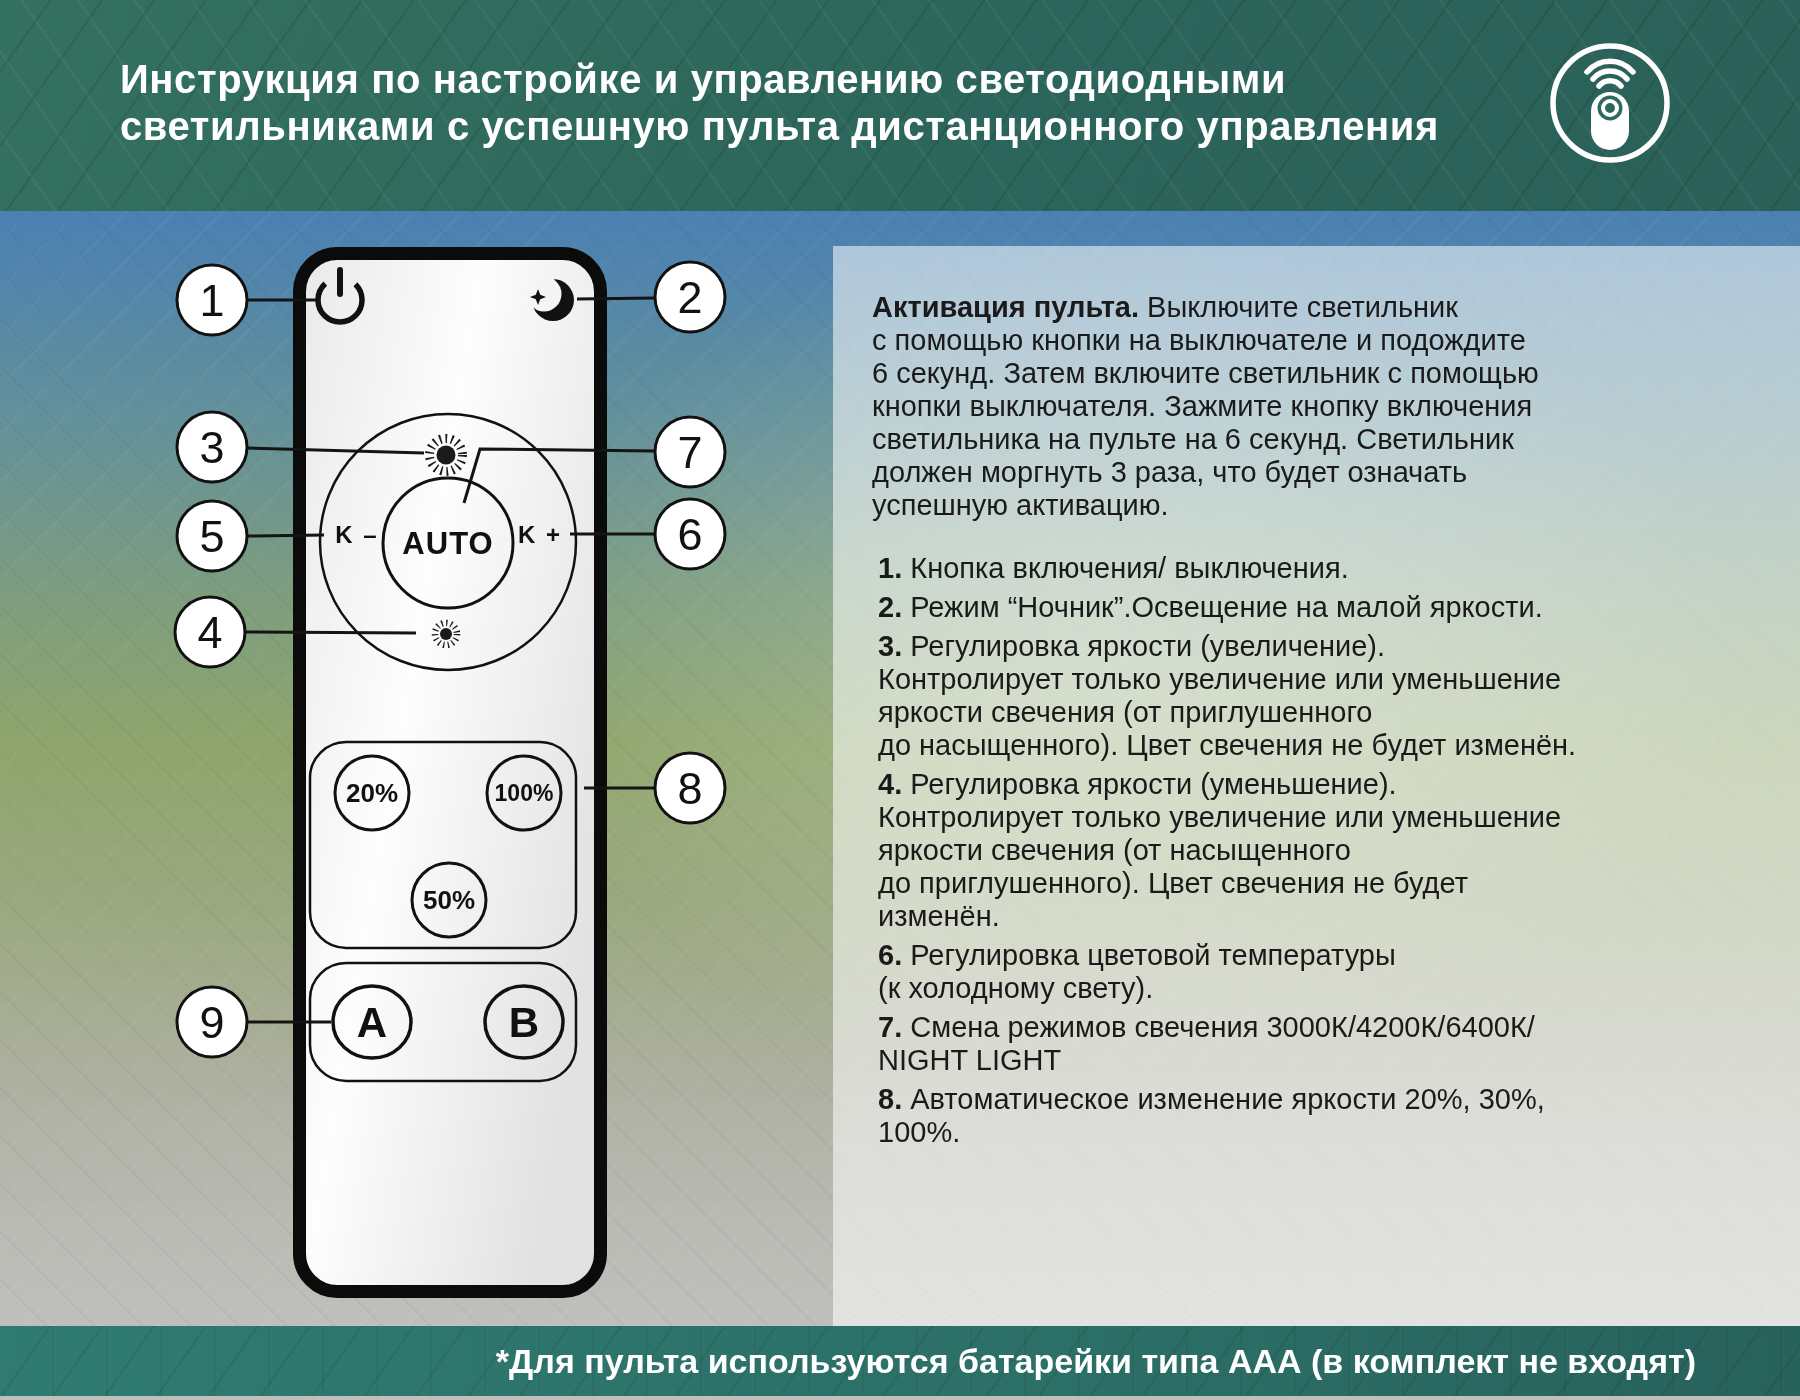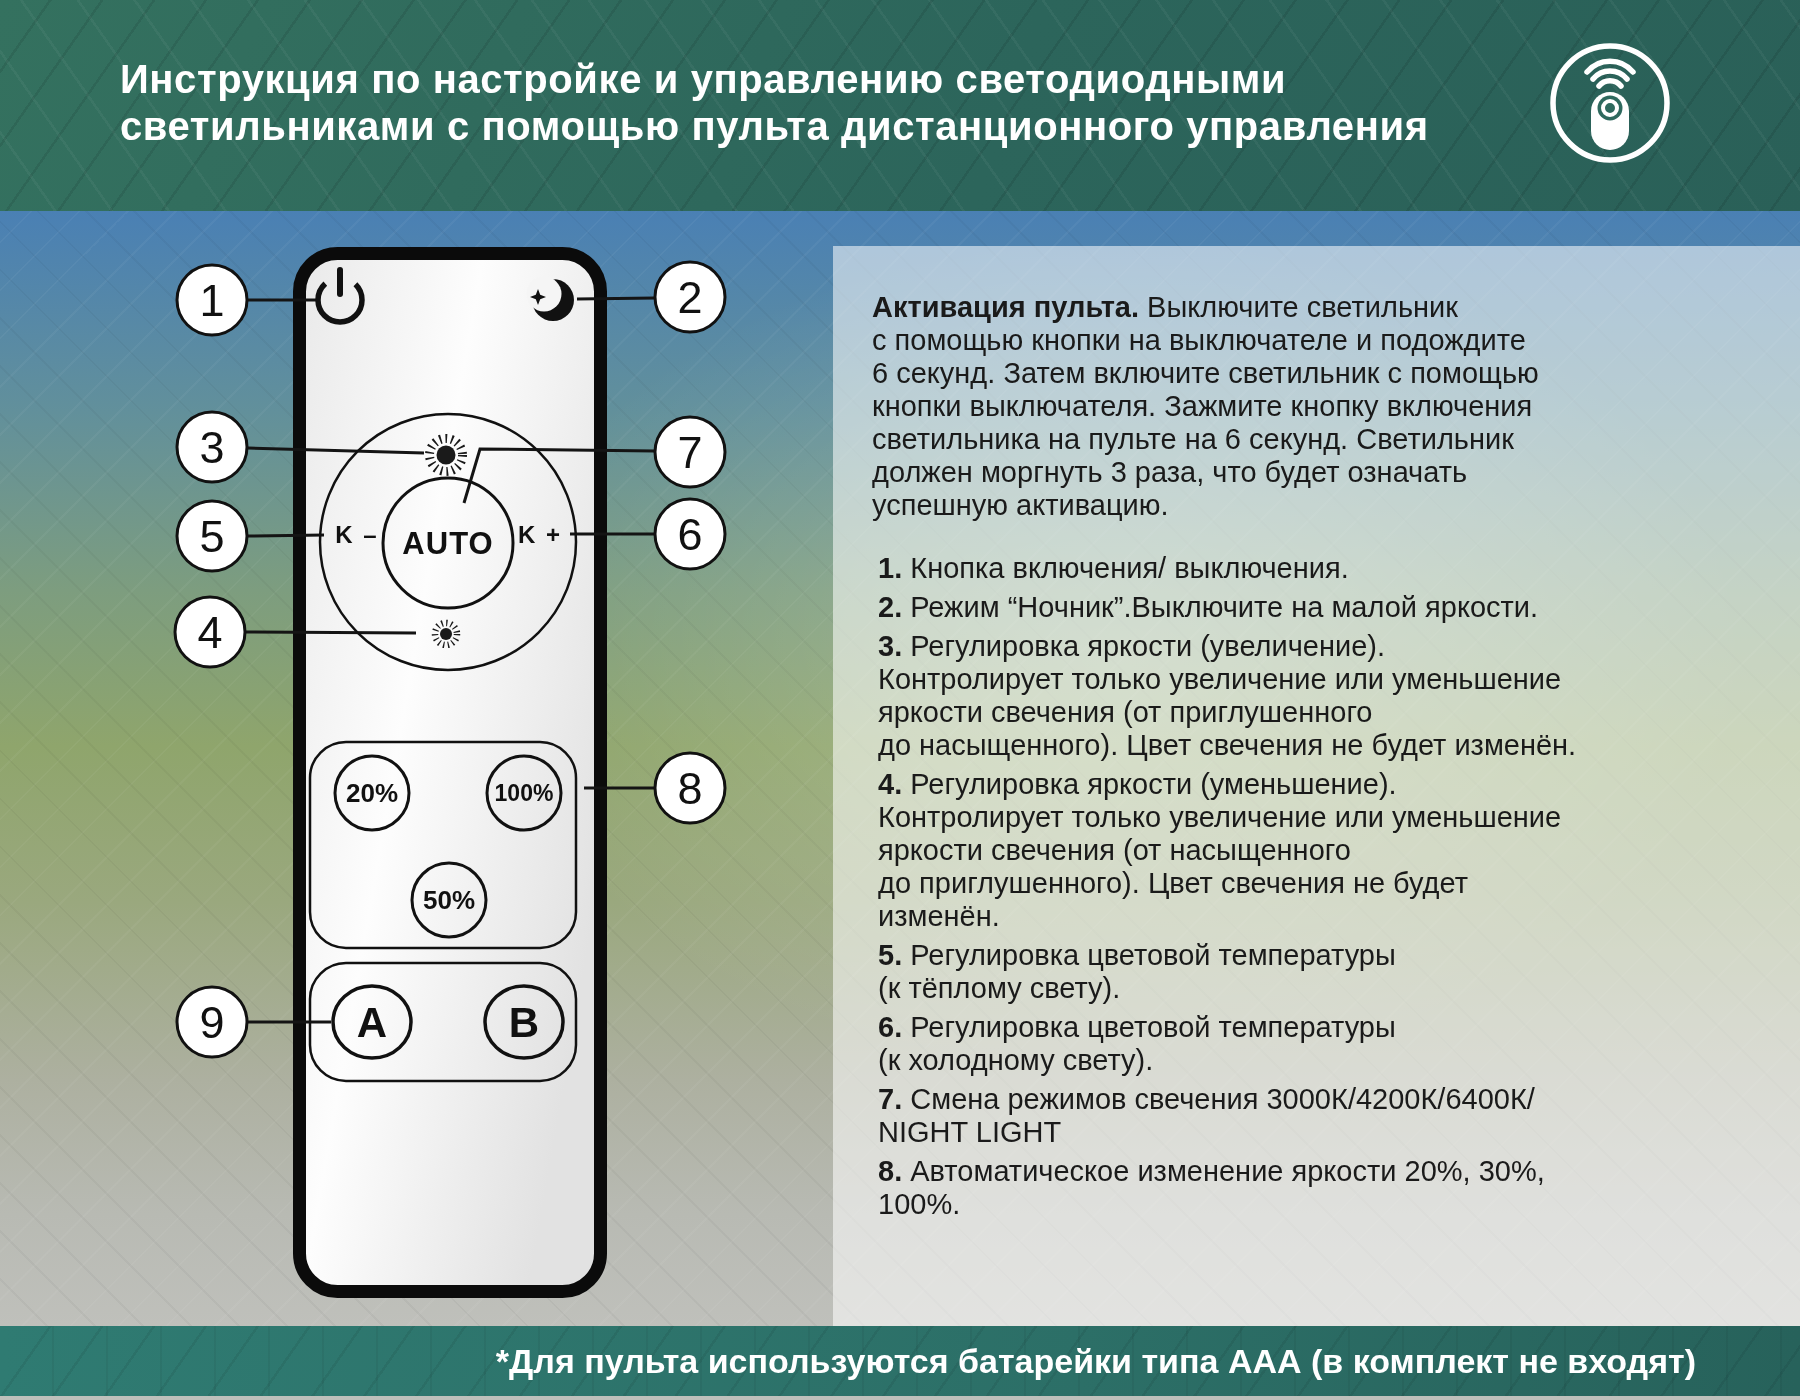--- a/index.html
+++ b/index.html
@@ -73,21 +73,21 @@
   .t-callout{font-size:45px;font-weight:500;text-anchor:middle;fill:#111;}
 </style>
 </head>
 <body>
 
 <div class="page">
 
   <header class="header">
     <div class="title">
       <div>Инструкция по настройке и управлению светодиодными</div>
-      <div>светильниками с помощью пульта дистанционного управления</div>
+      <div>светильниками с успешную пульта дистанционного управления</div>
     </div>
     <svg class="header-icon" width="124" height="124" viewBox="0 0 124 124">
       <circle cx="62" cy="62" r="57" fill="none" stroke="#ffffff" stroke-width="5.5"></circle>
       <g fill="none" stroke="#ffffff" stroke-width="5.5" stroke-linecap="round">
         <path d="M51,45 A14,14 0 0 1 73,45"></path>
         <path d="M45,38 A22,22 0 0 1 79,38"></path>
         <path d="M39,31 A30,30 0 0 1 85,31"></path>
       </g>
       <g>
         <rect x="43" y="51" width="38" height="58" rx="19" fill="#ffffff"></rect>
@@ -214,32 +214,30 @@
     <section class="panel">
       <p class="lead"><b>Активация пульта.</b><span> Выключите светильник
 с помощью кнопки на выключателе и подождите
 6 секунд. Затем включите светильник с помощью
 кнопки выключателя. Зажмите кнопку включения
 светильника на пульте на 6 секунд. Светильник
 должен моргнуть 3 раза, что будет означать
 успешную активацию.</span></p>
       <ol class="items">
         <li><b>1.</b><span> Кнопка включения/ выключения.</span></li>
-        <li><b>2.</b><span> Режим “Ночник”.Выключите на малой яркости.</span></li>
+        <li><b>2.</b><span> Режим “Ночник”.Освещение на малой яркости.</span></li>
         <li><b>3.</b><span> Регулировка яркости (увеличение).
 Контролирует только увеличение или уменьшение
 яркости свечения (от приглушенного
 до насыщенного). Цвет свечения не будет изменён.</span></li>
         <li><b>4.</b><span> Регулировка яркости (уменьшение).
 Контролирует только увеличение или уменьшение
 яркости свечения (от насыщенного
 до приглушенного). Цвет свечения не будет
 изменён.</span></li>
-        <li><b>5.</b><span> Регулировка цветовой температуры
-(к тёплому свету).</span></li>
         <li><b>6.</b><span> Регулировка цветовой температуры
 (к холодному свету).</span></li>
         <li><b>7.</b><span> Смена режимов свечения 3000К/4200К/6400К/
 NIGHT LIGHT</span></li>
         <li><b>8.</b><span> Автоматическое изменение яркости 20%, 30%,
 100%.</span></li>
       </ol>
     </section>
   </main>
 

